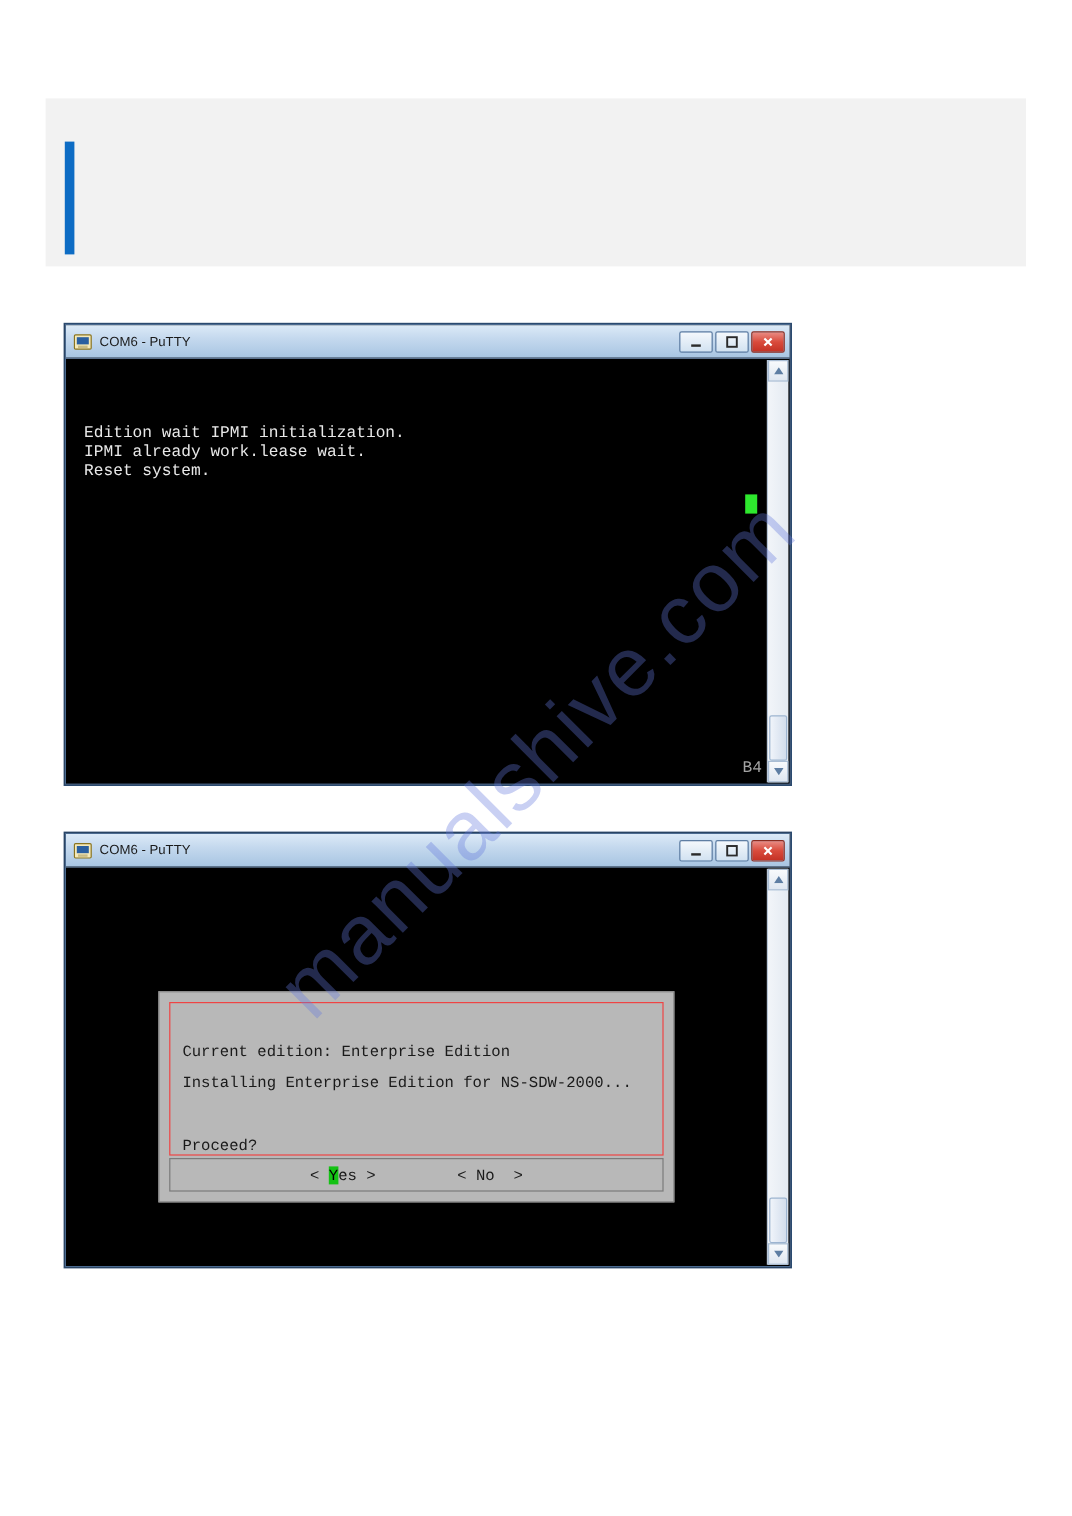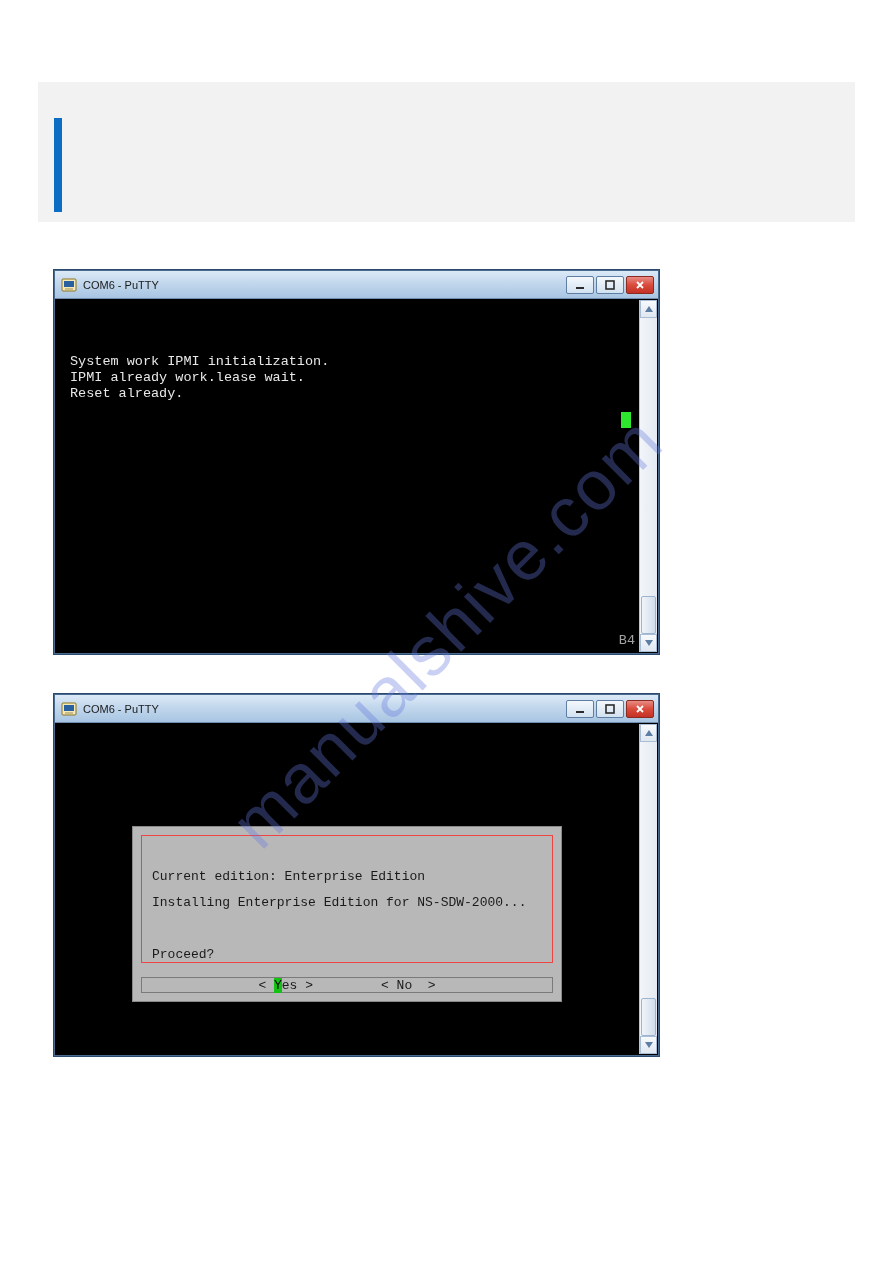--- a/index.html
+++ b/index.html
@@ -163,21 +163,21 @@
     border: 1px solid #ef4444;
     padding: 28px 10px;
     color: #1a1a1a;
     font-family: "Courier New", monospace;
     font-size: 13px;
     line-height: 26px;
     white-space: pre-wrap;
   }
   .tui-footer {
     position: absolute;
-    left: 8px; right: 8px; bottom: 8px; height: 16px;
+    left: 8px; right: 8px; bottom: 8px; height: 28px;
     border: 1px solid #7a7a7a;
     display: flex;
     align-items: center;
     justify-content: center;
     gap: 68px;
     font-family: "Courier New", monospace;
     font-size: 13px;
     color: #1a1a1a;
   }
   .tui-option { white-space: pre; }
@@ -216,23 +216,23 @@
           </svg>
       </div>
       <div class="win-btn close">
         <svg width="10" height="10" viewBox="0 0 10 10">
             <path d="M2 2 L8 8 M8 2 L2 8" stroke="#fff" stroke-width="1.8"></path>
           </svg>
       </div>
     </div>
   </div>
   <div class="client-area">
-    <div class="term-text"><span>System work IPMI initialization.</span>
+    <div class="term-text"><span>Edition wait IPMI initialization.</span>
 <span>IPMI already work.lease wait.</span>
-<span>Reset already.</span></div>
+<span>Reset system.</span></div>
     <div class="cursor-block"></div>
     <div class="corner-code">B4</div>
     <div class="scrollbar">
       <div class="scroll-btn up">
         <svg width="8" height="6" viewBox="0 0 8 6">
             <path d="M4 0 L8 6 L0 6 Z" fill="#5e7ea3"></path>
           </svg>
       </div>
       <div class="scroll-thumb"></div>
       <div class="scroll-btn down">

